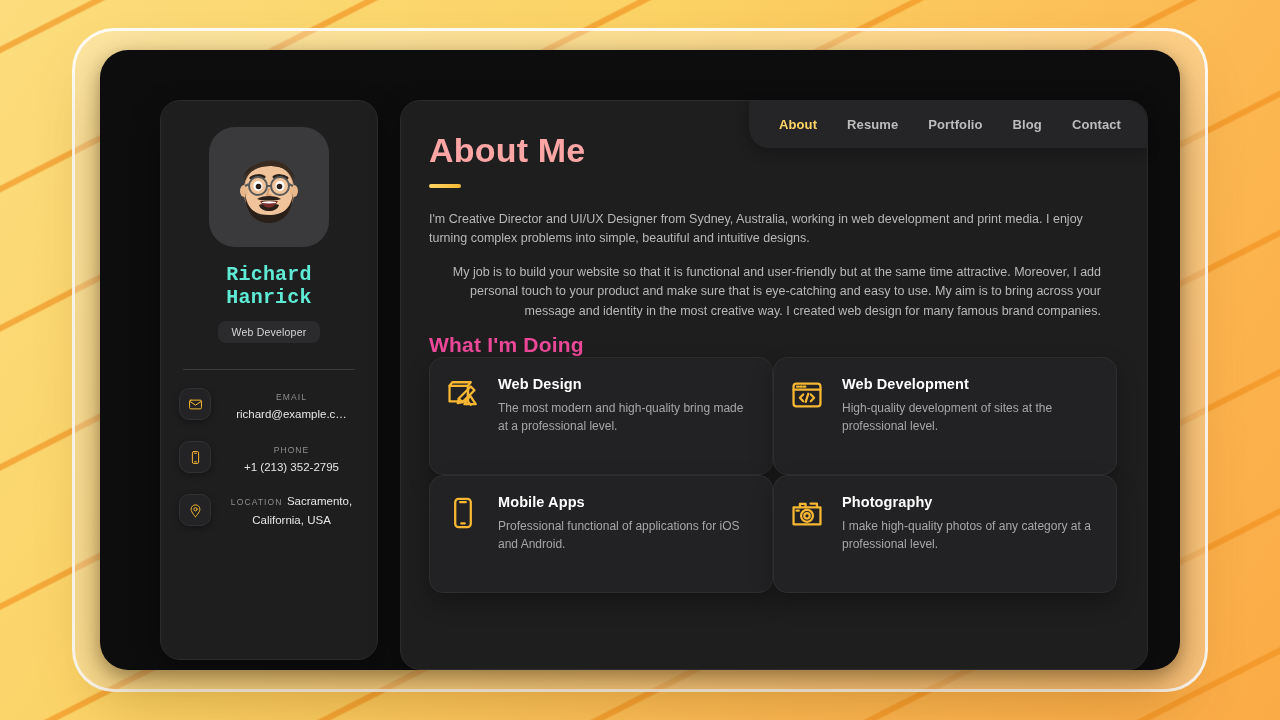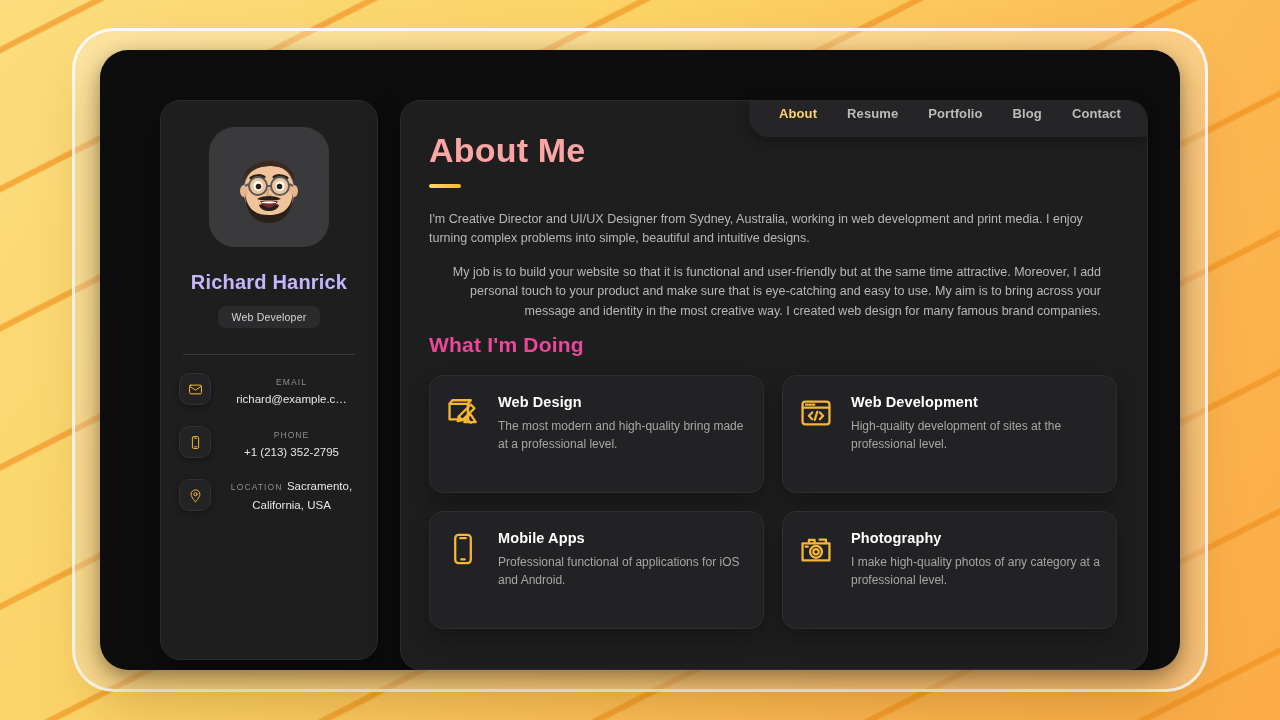--- a/index.html
+++ b/index.html
@@ -68,26 +68,27 @@
   .avatar-box {
     width:120px; height:120px;
     margin:0 auto;
     border-radius:26px;
     background:#3a3a3c;
     display:flex; align-items:center; justify-content:center;
     overflow:hidden;
   }
   .avatar-box svg { display:block; }
   .profile-name {
-    margin-top:24px;
+    margin-top:16px;
     text-align:center;
-    color:#c4b5fd;
+    color:#5eead4;
     font-size:20px;
     font-weight:700;
     letter-spacing:0.2px;
+    font-family:Liberation Mono, monospace;
   }
   .profile-title {
     margin:12px auto 0;
     display:block;
     width:fit-content;
     background:#2b2b2d;
     color:#d6d6d6;
     font-size:10.5px;
     padding:5px 14px;
     border-radius:8px;
@@ -135,21 +136,21 @@
     border:1px solid #2b2b2d;
     border-radius:20px;
     min-height:560px;
     box-shadow:0 12px 30px rgba(0,0,0,0.35);
   }
   .navbar {
     position:absolute; top:0; right:0;
     background:#252527;
     border-bottom-left-radius:20px;
     border-top-right-radius:20px;
-    padding:5px 26px 16px 30px;
+    padding:16px 26px 16px 30px;
     display:flex; gap:30px;
     box-shadow:0 4px 14px rgba(0,0,0,0.3);
   }
   .nav-link {
     color:#bcbcbd;
     font-size:13px;
     font-weight:600;
     cursor:pointer;
     letter-spacing:0.1px;
   }
@@ -179,24 +180,22 @@
 
   .section-title {
     margin-top:12px;
     color:#ec4899;
     font-size:21px;
     font-weight:800;
     letter-spacing:0.2px;
   }
 
   .service-grid {
-    margin-top:18px;
     display:grid;
     grid-template-columns:1fr 1fr;
-    gap:18px;
   }
   .service-card {
     background:#222224;
     border:1px solid #2e2e30;
     border-radius:14px;
     padding:18px 16px 20px 16px;
     display:flex;
     gap:14px;
     box-shadow:0 10px 22px rgba(0,0,0,0.30);
     min-height:118px;

